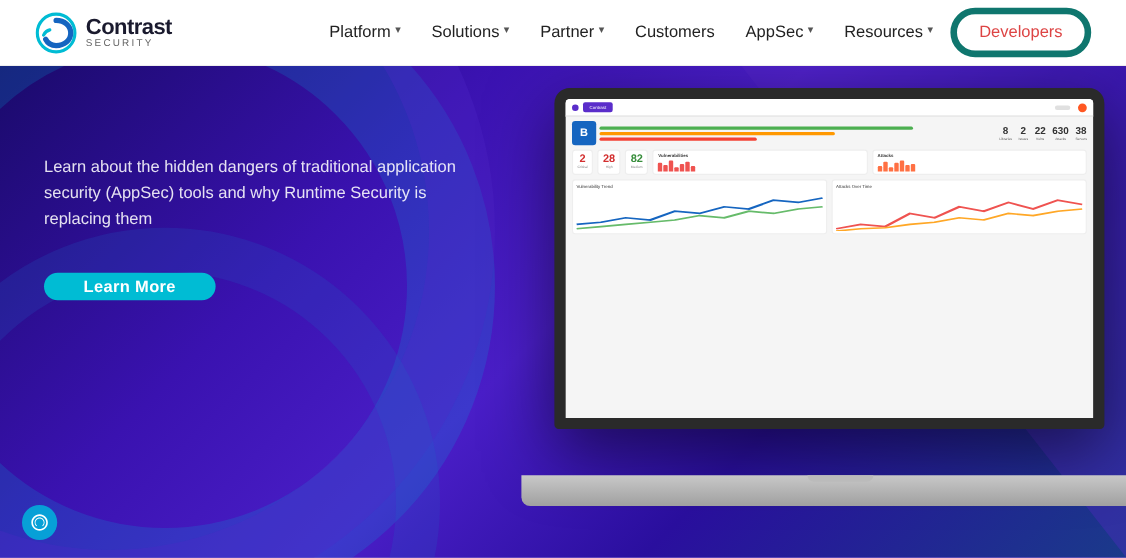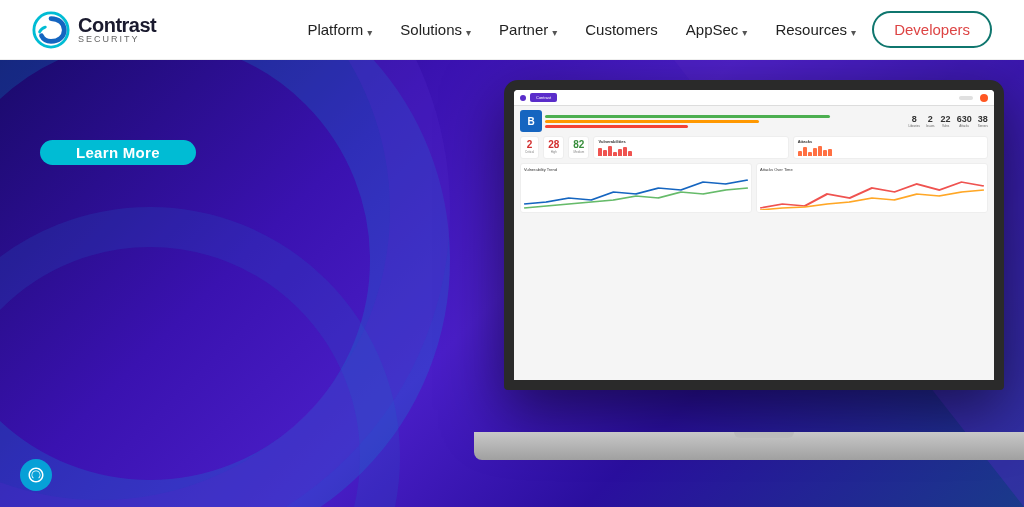--- a/index.html
+++ b/index.html
@@ -43,34 +43,34 @@
       color: #666;
       text-transform: uppercase;
     }
     .navbar-nav {
       display: flex;
       align-items: center;
       gap: 4px;
     }
     .nav-item {
       display: flex;
-      align-items: flex-end;
+      align-items: flex-start;
       gap: 4px;
       padding: 8px 12px;
       font-size: 15px;
       color: #222;
       cursor: pointer;
       white-space: nowrap;
     }
     .nav-chevron {
       font-size: 10px;
       color: #555;
     }
     .nav-developers {
-      border: 2px solid #0f766e;
+      border: 6px solid #0f766e;
       border-radius: 50px;
       padding: 8px 20px;
       font-size: 15px;
       color: #d44;
       cursor: pointer;
       font-weight: 500;
     }
 
     
     .hero {
@@ -432,20 +432,21 @@
 </nav>
 
 <section class="hero">
   <div class="hero-bg"></div>
   <div class="hero-arc1"></div>
   <div class="hero-arc2"></div>
   <div class="hero-arc3"></div>
   <div class="hero-shape1"></div>
 
   <div class="hero-content">
+    <p class="hero-desc">Learn about the hidden dangers of traditional application security (AppSec) tools and why Runtime Security is replacing them</p>
     <button class="hero-btn">Learn More</button>
   </div>
 
   <div class="laptop-wrapper">
     <div class="laptop">
       <div class="laptop-screen">
         <div class="laptop-screen-inner">
           <div class="dash">
             <div class="dash-header">
               <div class="dash-header-dot"></div>

